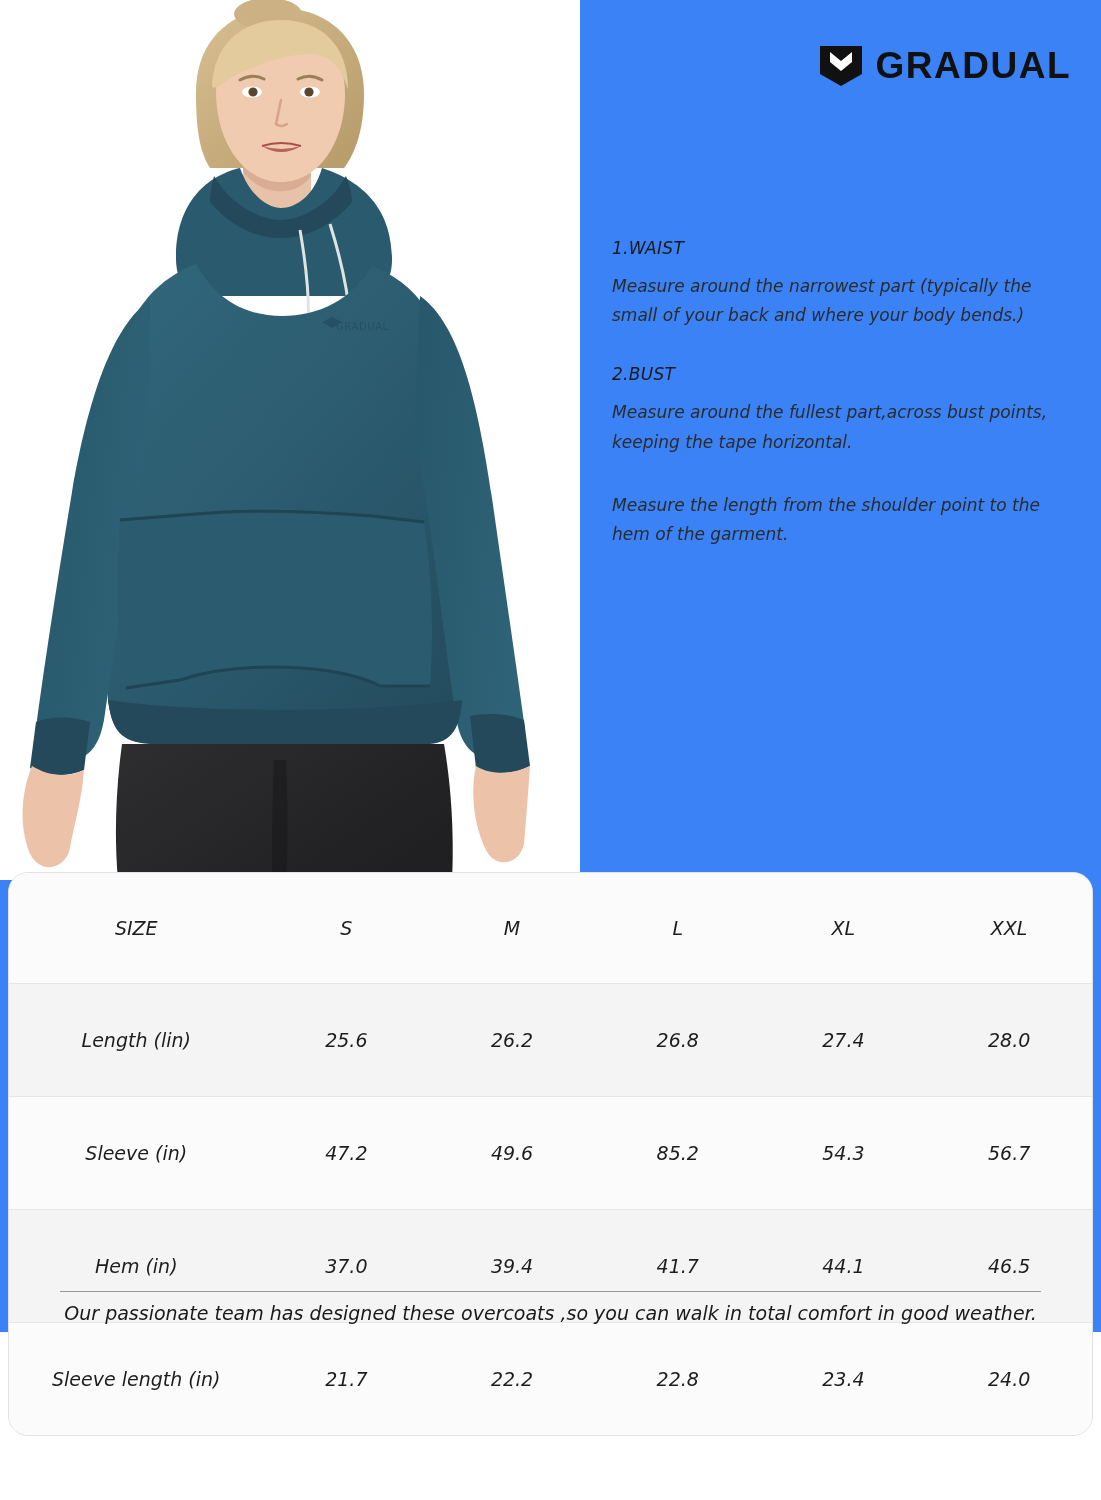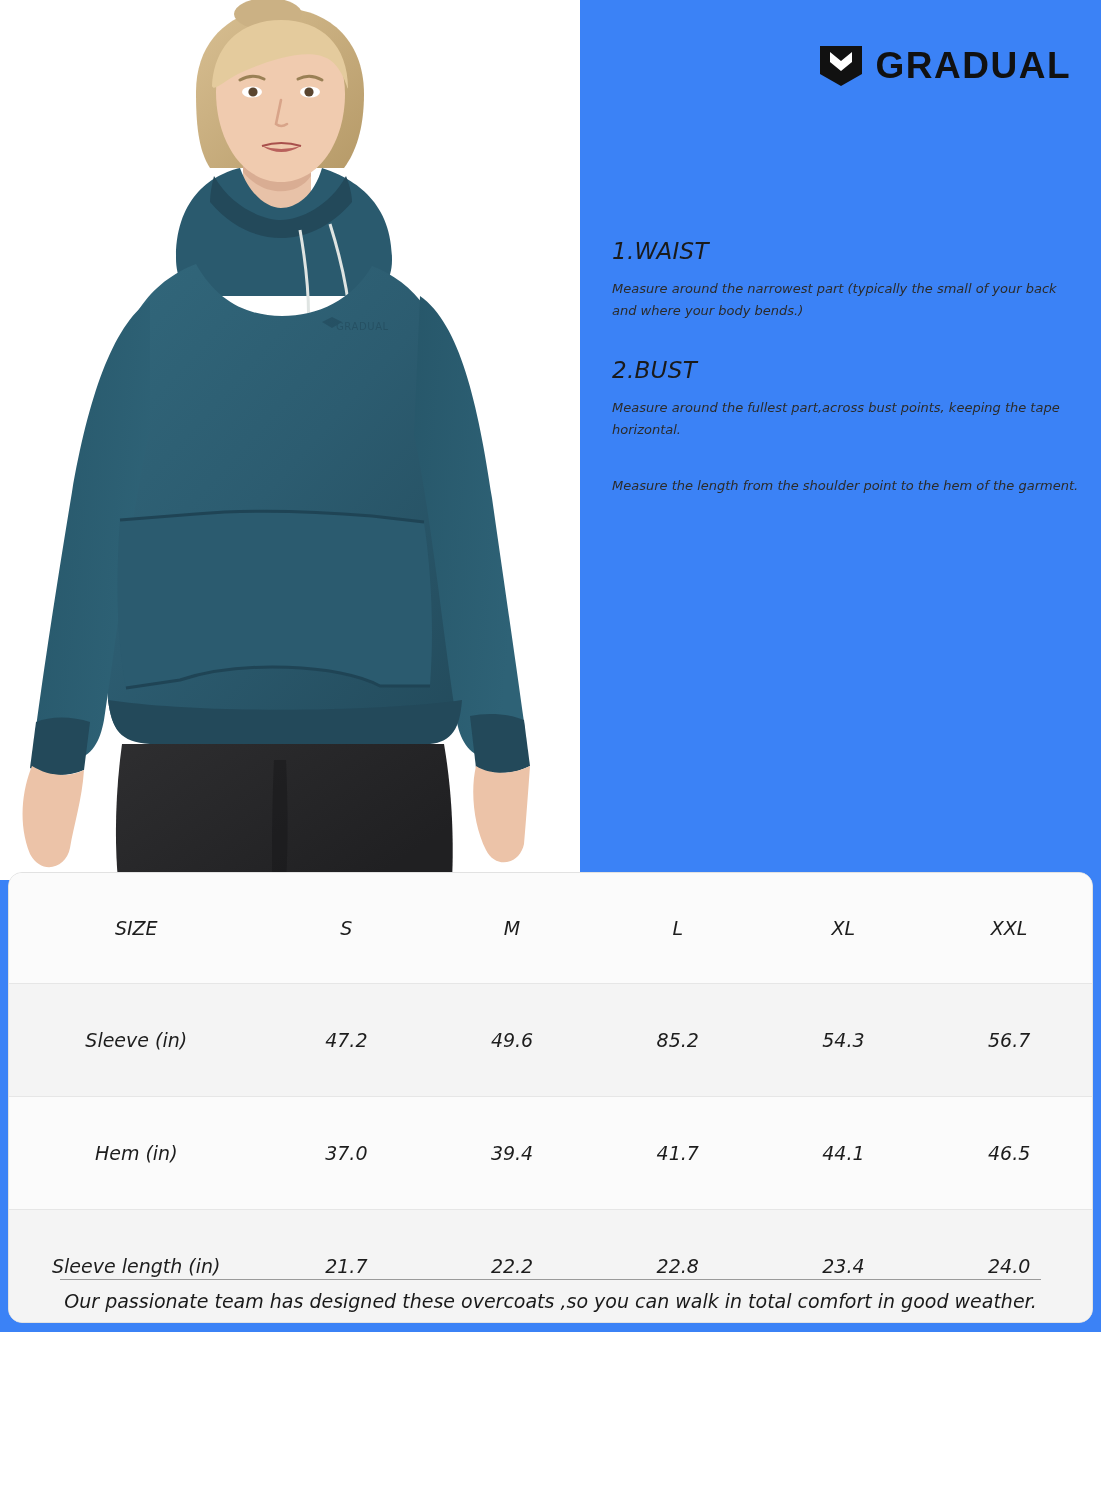--- a/index.html
+++ b/index.html
@@ -56,41 +56,41 @@
   .instructions {
     position: absolute;
     left: 612px;
     top: 238px;
     width: 470px;
   }
   .inst-block { margin-bottom: 34px; }
   .inst-title {
     font-family: "DejaVu Sans", sans-serif;
     font-style: italic;
-    font-size: 23px;
+    font-size: 17px;
     color: #1a1a1a;
     letter-spacing: 0.3px;
     margin-bottom: 14px;
   }
   .inst-body {
     font-family: "DejaVu Sans", sans-serif;
     font-style: italic;
-    font-size: 13px;
+    font-size: 17px;
     line-height: 1.72;
     color: #2b2b2b;
   }
 
   
   .table-wrap {
     position: absolute;
     left: 8px;
     top: 872px;
     width: 1085px;
     border: 1px solid #e2e2e2;
-    border-radius: 14px;
+    border-radius: 20px;
     overflow: hidden;
     background: #fafafa;
   }
   table.size-table {
     width: 100%;
     border-collapse: collapse;
     table-layout: fixed;
   }
   table.size-table td, table.size-table th {
     font-family: "DejaVu Sans", sans-serif;
@@ -109,21 +109,21 @@
   table.size-table tbody tr:nth-child(even) { background: #fbfbfb; }
   table.size-table thead tr { background: #fbfbfb; }
   col.c-label { width: 23.5%; }
   col.c-val { width: 15.3%; }
 
   
   .footer {
     position: absolute;
     left: 0;
     right: 0;
-    bottom: 20px;
+    bottom: 8px;
     text-align: center;
   }
   .footer-text {
     display: inline-block;
     font-family: "DejaVu Sans", sans-serif;
     font-style: italic;
     font-size: 19px;
     color: #1a1a1a;
     border-top: 1px solid #9a9a9a;
     padding-top: 10px;
@@ -256,20 +256,28 @@
           <th>SIZE</th>
           <th>S</th>
           <th>M</th>
           <th>L</th>
           <th>XL</th>
           <th>XXL</th>
         </tr>
       </thead>
       <tbody>
         <tr>
+          <td>Length (lin)</td>
+          <td>25.6</td>
+          <td>26.2</td>
+          <td>26.8</td>
+          <td>27.4</td>
+          <td>28.0</td>
+        </tr>
+        <tr>
           <td>Sleeve (in)</td>
           <td>47.2</td>
           <td>49.6</td>
           <td>85.2</td>
           <td>54.3</td>
           <td>56.7</td>
         </tr>
         <tr>
           <td>Hem (in)</td>
           <td>37.0</td>

